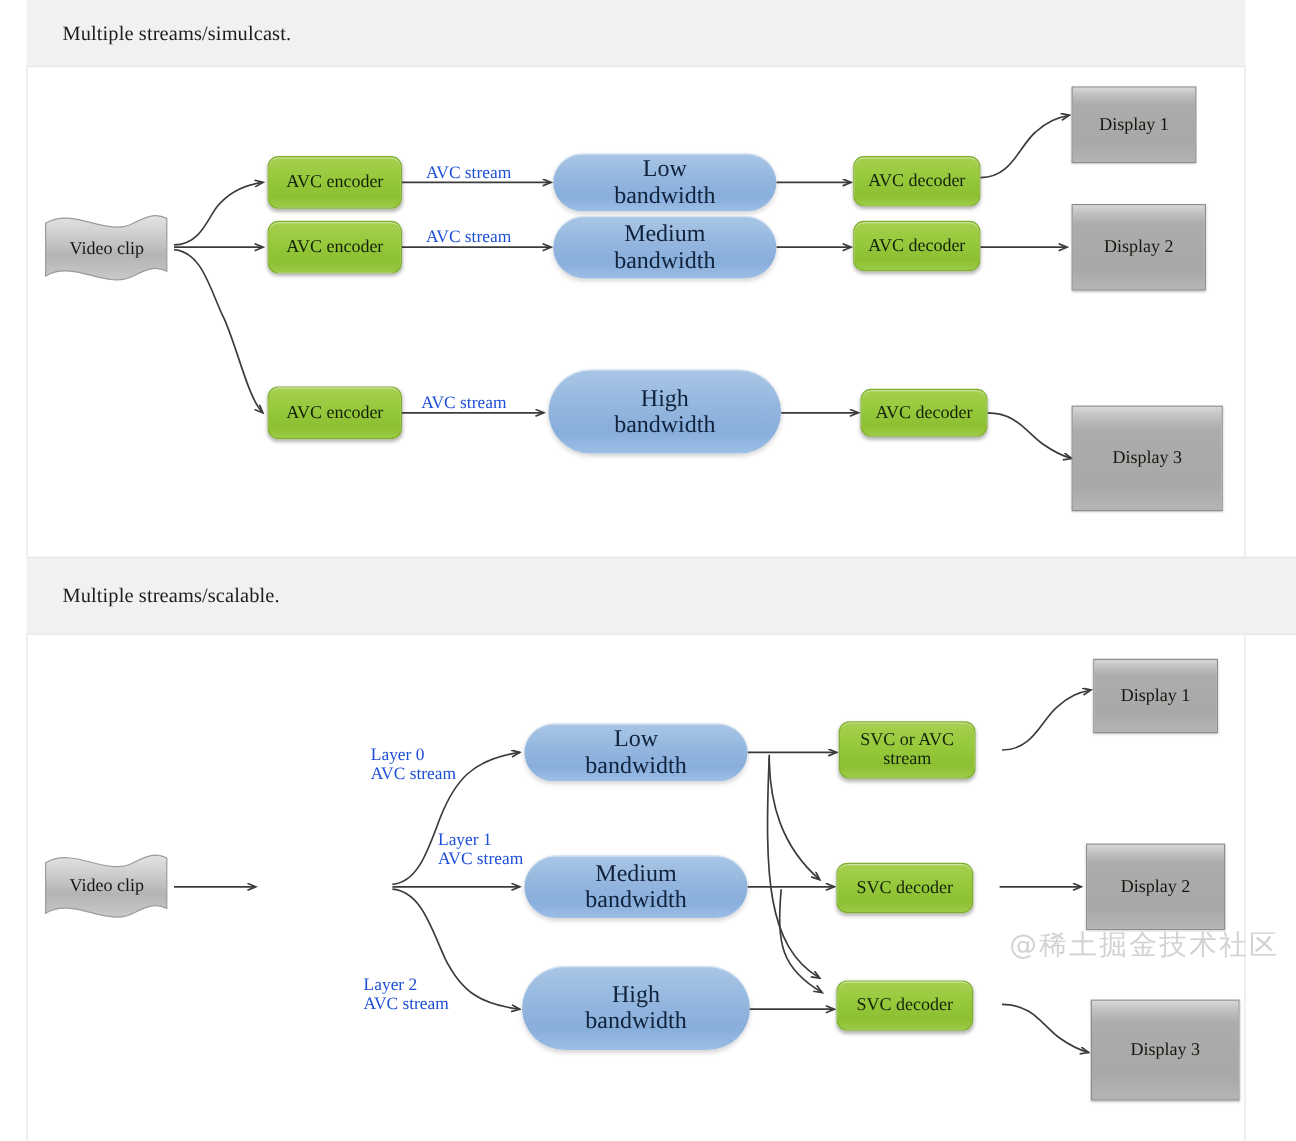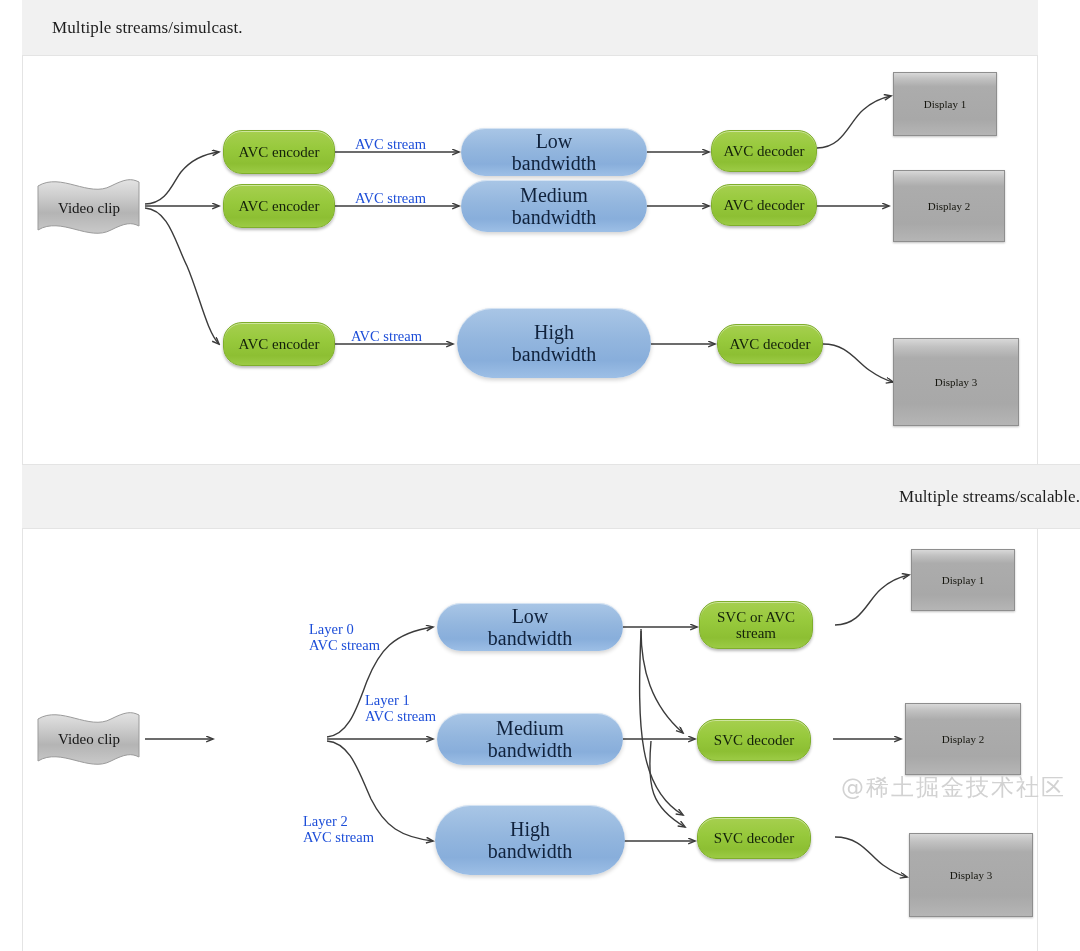--- a/index.html
+++ b/index.html
@@ -27,42 +27,42 @@
   }
 
   .canvas{position:absolute;background:#fff;}
 
   
   .node{position:absolute;box-sizing:border-box;}
 
   .enc{
     background:linear-gradient(180deg,#a6cf4f 0%,#97c93c 42%,#8dbf33 78%,#9ccb45 100%);
     border:1px solid #7fae2c;
-    border-radius:19px;
+    border-radius:9px;
     box-shadow:0 2px 3px rgba(0,0,0,.28), inset 0 1px 0 rgba(255,255,255,.45);
     display:flex;align-items:center;justify-content:center;
     text-align:center;color:#14210a;
     font-size:15px;line-height:1.08;
   }
 
   .pill{
     background:linear-gradient(180deg,#a9c6e6 0%,#93b6de 45%,#88aedb 75%,#9dbfe6 100%);
     border-radius:999px;
     box-shadow:0 2px 4px rgba(0,0,0,.18), inset 0 1px 0 rgba(255,255,255,.5);
     display:flex;align-items:center;justify-content:center;
     text-align:center;color:#10223c;
     font-size:20px;line-height:1.1;
   }
 
   .disp{
     background:linear-gradient(180deg,#d8d8d8 0%,#c2c2c2 9%,#acacac 22%,#a8a8a8 75%,#b5b5b5 100%);
     border:1px solid #8e8e8e;
     display:flex;align-items:center;justify-content:center;
     text-align:center;color:#16160f;
-    font-size:11px;
+    font-size:15px;
     box-shadow:0 1px 2px rgba(0,0,0,.25);
   }
 
   .clip{position:absolute;}
   .clip .clip-label{
     position:absolute;left:0;right:0;top:50%;transform:translateY(-50%);
     text-align:center;font-size:15px;color:#151515;z-index:2;
     pointer-events:none;
   }
 
@@ -159,21 +159,21 @@
     <div class="node pill" style="left:434px;top:252px;width:194px;height:70px;">
       <span style="display:block;">
         <span>High</span><br>
         <span>bandwidth</span>
       </span>
     </div>
     <div class="node enc" style="left:694px;top:268px;width:106px;height:40px;">AVC decoder</div>
     <div class="node disp" style="left:870px;top:282px;width:126px;height:88px;">Display 3</div>
   </div>
 
-  <div class="hdr" style="left:22px;top:464px;width:1058px;height:65px;justify-content:flex-end;">
+  <div class="hdr" style="left:22px;top:464px;width:1058px;height:65px;">
     <span class="hdr-text">Multiple streams/scalable.</span>
   </div>
 
   <div class="canvas frame frame-border" style="left:22px;top:529px;width:1016px;height:422px;">
 
     <svg class="wires" width="1016" height="422">
       <defs>
         <marker id="ah2" markerWidth="9" markerHeight="9" refX="7.4" refY="3.2" orient="auto" markerUnits="userSpaceOnUse">
           <path d="M0.6,0.3 L7.6,3.2 L0.6,6.1" stroke="#3b3b3b" stroke-width="1.2" fill="none"></path>
         </marker>

